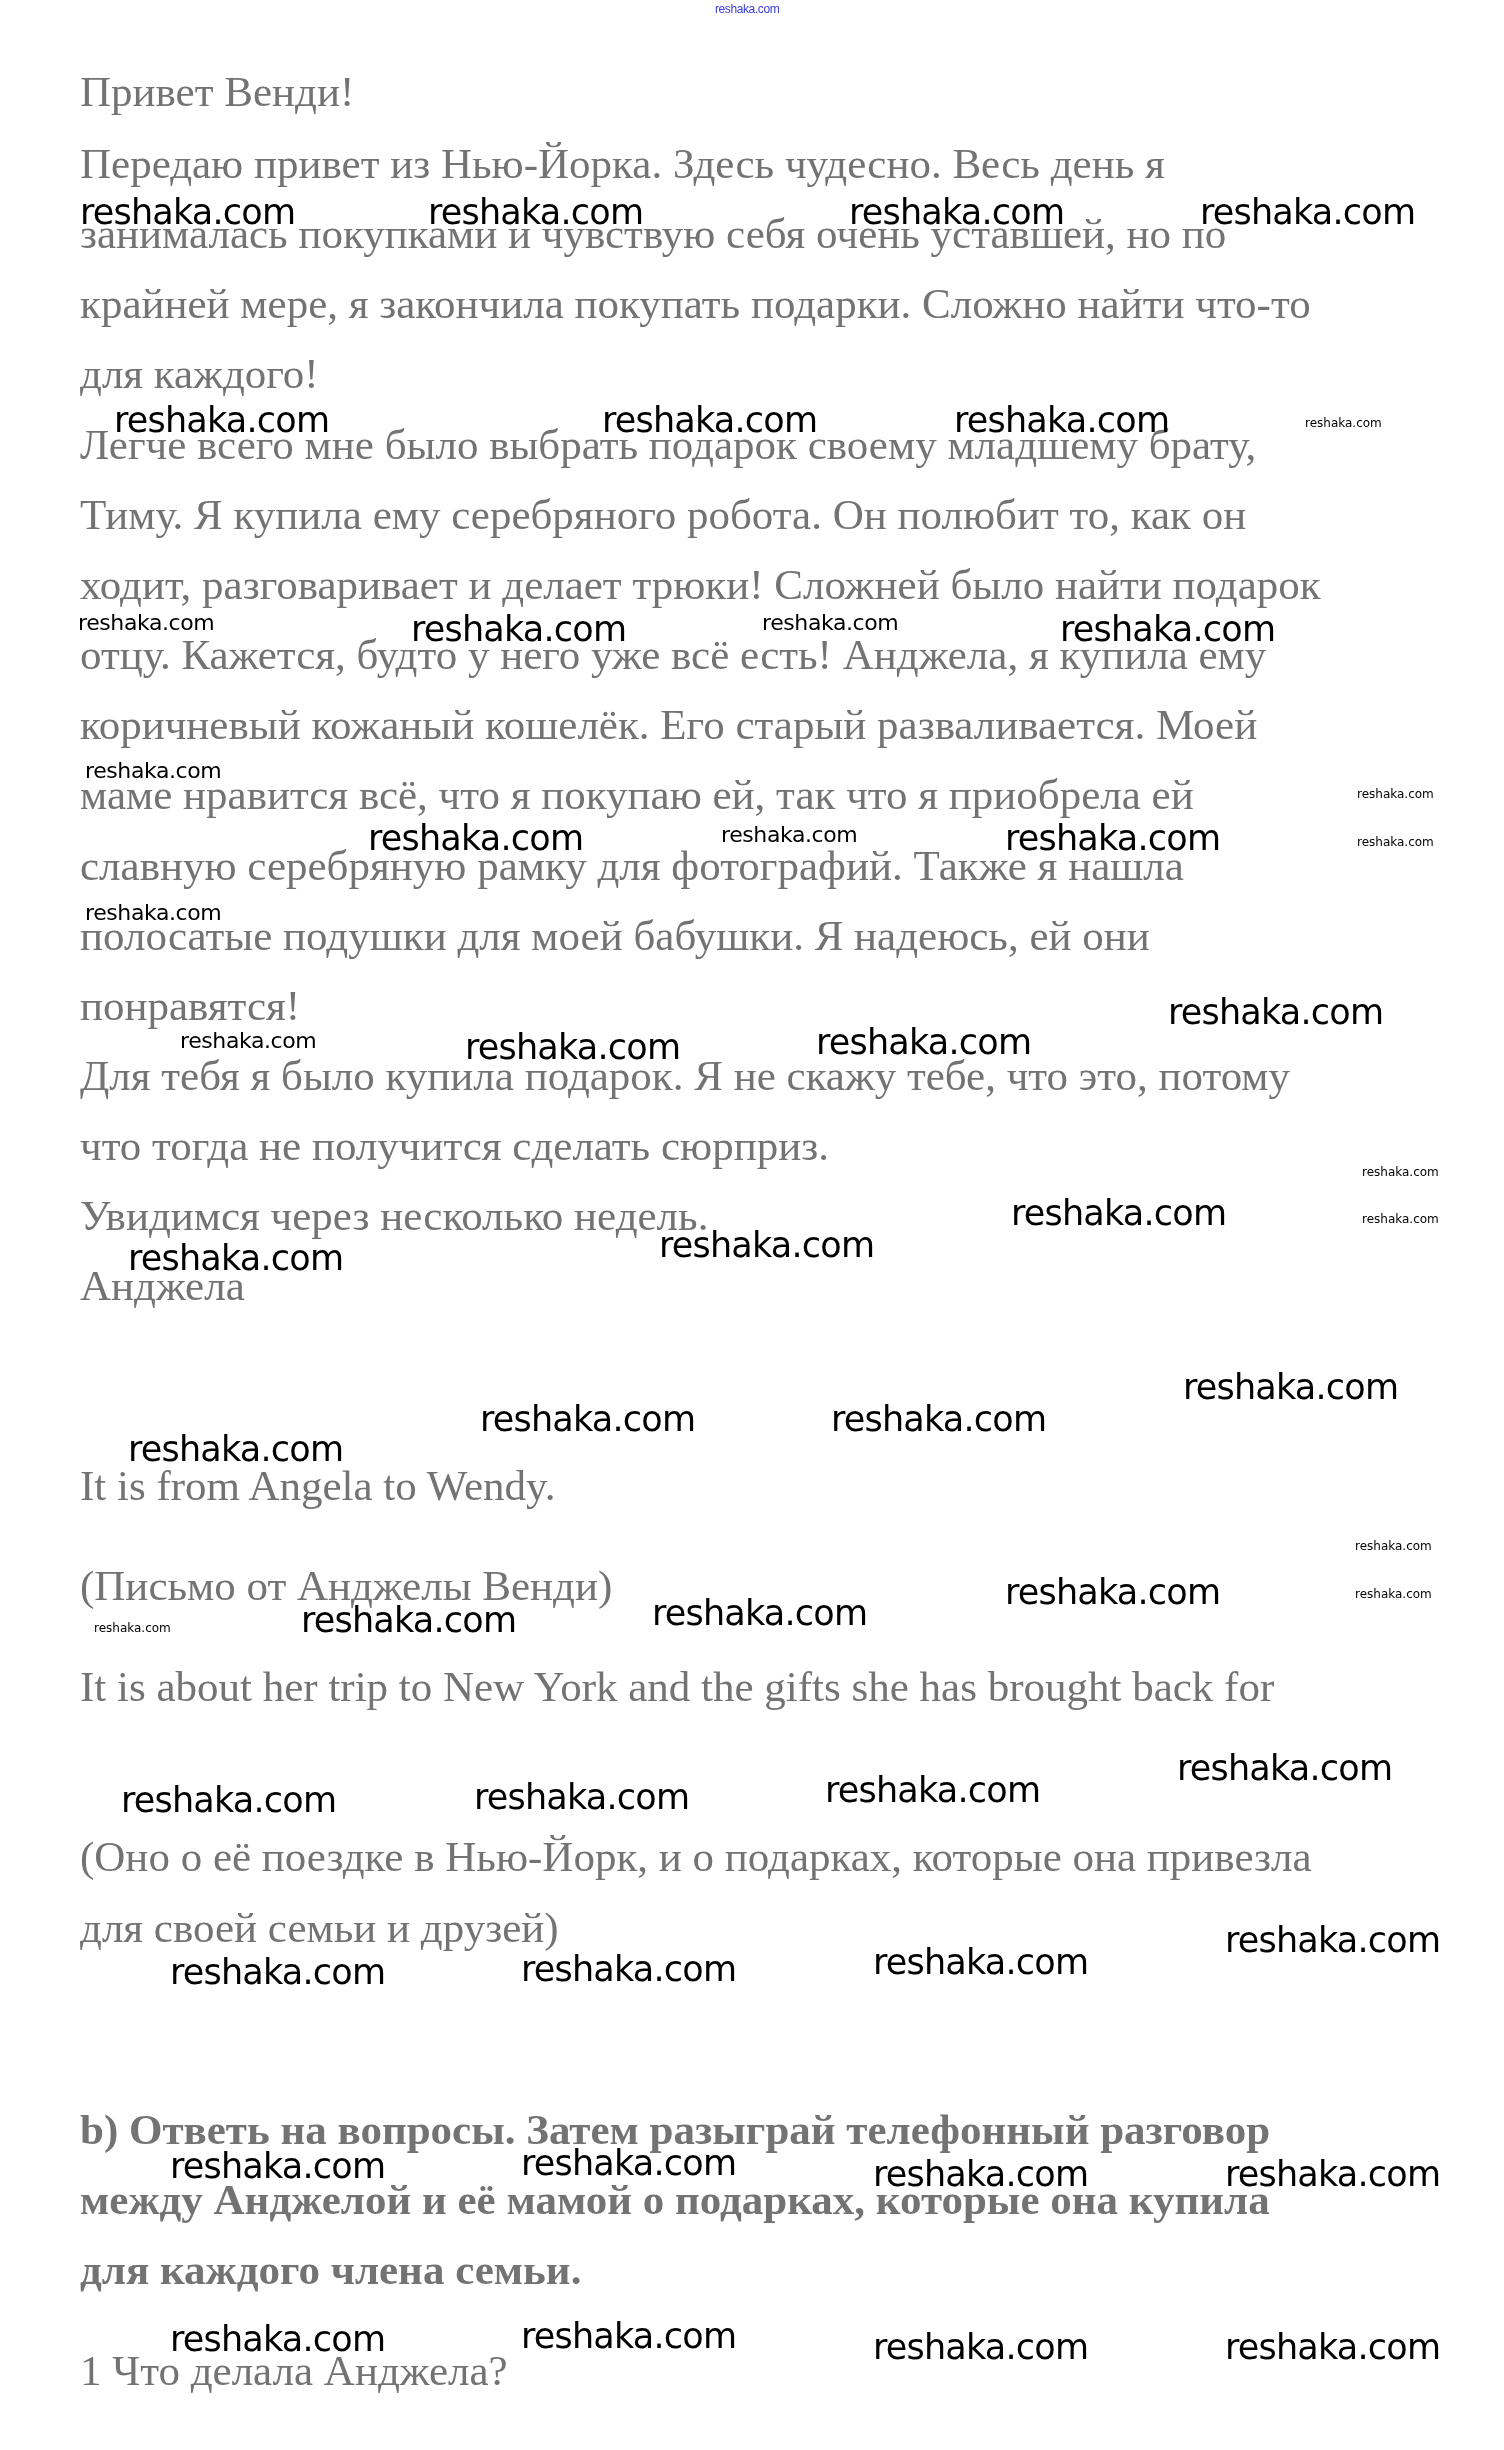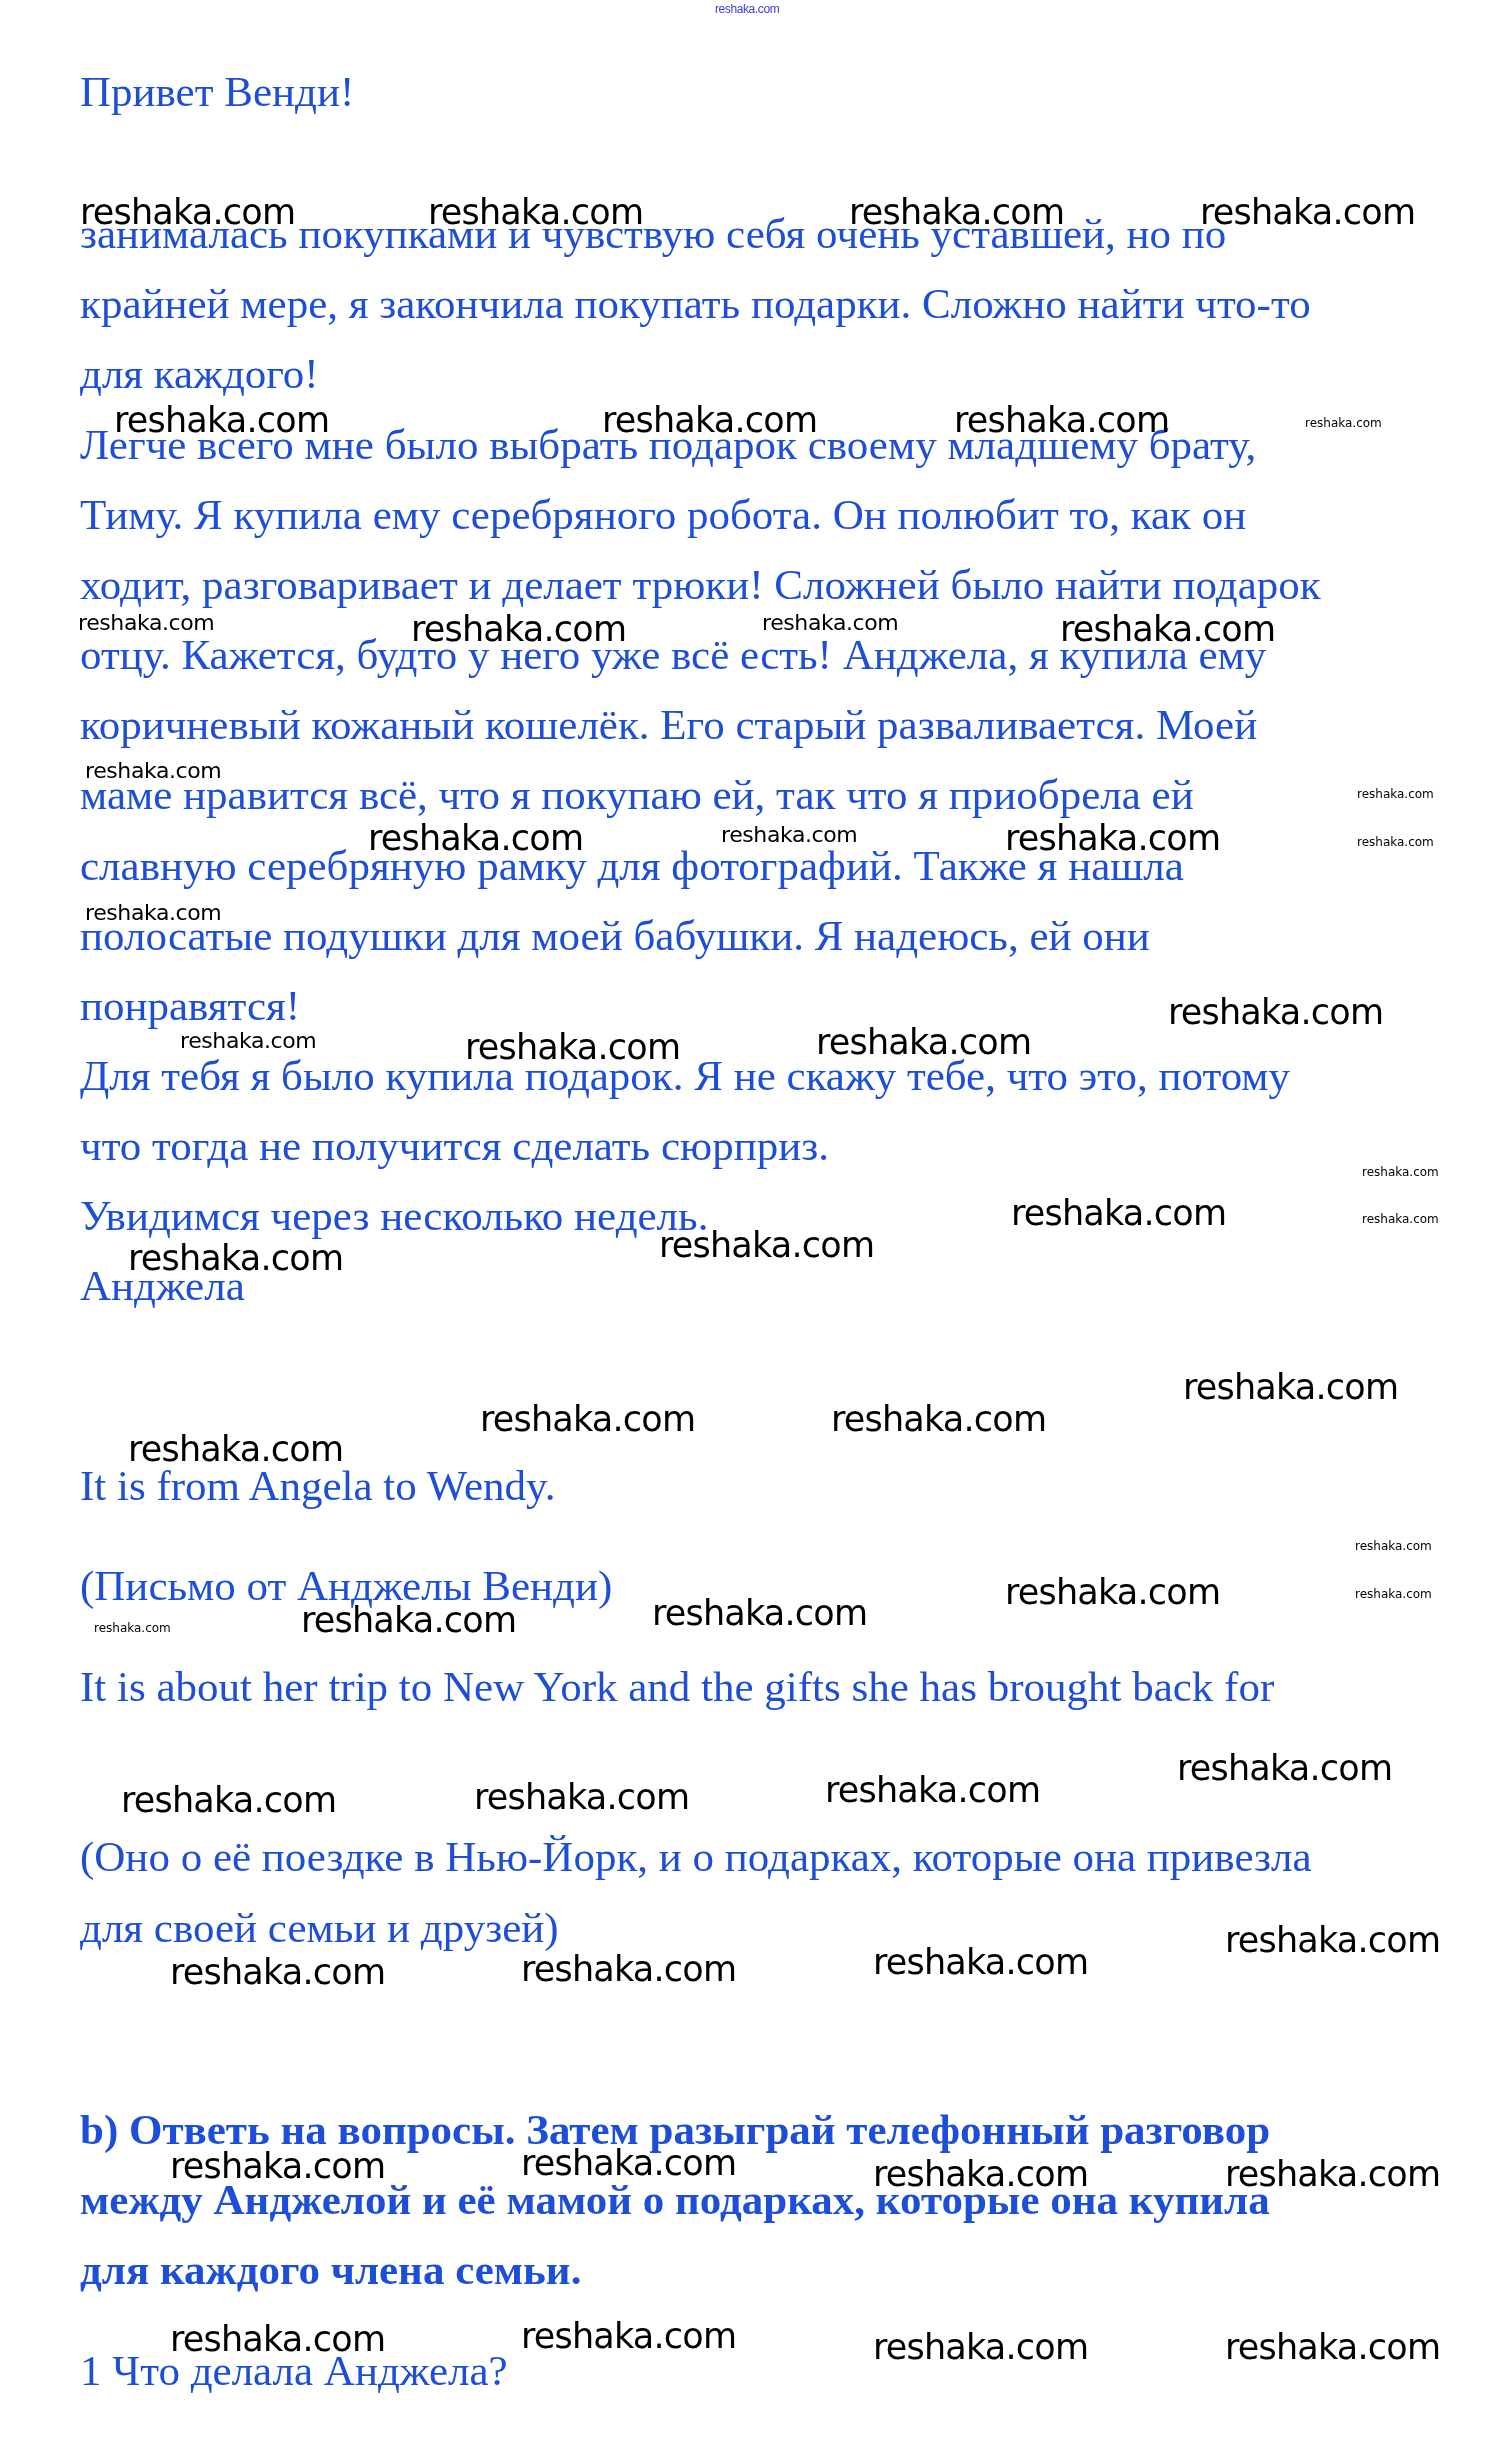--- a/index.html
+++ b/index.html
@@ -1,33 +1,34 @@
 <!DOCTYPE html>
 <html style="font-size:12.8px"><head>
 <meta charset="utf-8">
 <style>
   html, body { margin: 0; padding: 0; background: #ffffff; }
   body { width: 1504px; height: 2450px; position: relative; overflow: hidden; }
   .page { position: absolute; left: 0; top: 0; width: 1504px; height: 2450px; background: #fff; }
   .top-mark { position: absolute; left: 715px; top: 1.6px; font-family: "Liberation Sans", sans-serif; font-size: 12px; color: #3a3adf; letter-spacing: -0.4px; }
-  .line { position: absolute; left: 80px; font-family: "Liberation Serif", serif; font-size: 43px; color: #1d4ed8; white-space: nowrap; line-height: 1; }
+  .line { position: absolute; left: 80px; font-family: "Liberation Serif", serif; font-size: 43px; color: #737373; white-space: nowrap; line-height: 1; }
   .bold { font-weight: bold; }
   .wm { position: absolute; font-family: "DejaVu Sans", sans-serif; color: #000; white-space: nowrap; line-height: 1; }
   .wm-l { font-size: 35px; letter-spacing: -0.8px; }
   .wm-m { font-size: 22px; letter-spacing: -0.4px; }
   .wm-s { font-size: 12px; }
 </style>
 </head>
 <body>
 
 <div class="page">
 
   <div class="top-mark">reshaka.com</div>
 
   <div class="line" style="top:70px">Привет Венди!</div>
+  <div class="line" style="top:142px">Передаю привет из Нью-Йорка. Здесь чудесно. Весь день я</div>
   <div class="line" style="top:282px">крайней мере, я закончила покупать подарки. Сложно найти что-то</div>
   <div class="line" style="top:212px">занималась покупками и чувствую себя очень уставшей, но по</div>
   <div class="line" style="top:352px">для каждого!</div>
   <div class="line" style="top:423px">Легче всего мне было выбрать подарок своему младшему брату,</div>
   <div class="line" style="top:493px">Тиму. Я купила ему серебряного робота. Он полюбит то, как он</div>
   <div class="line" style="top:563px">ходит, разговаривает и делает трюки! Сложней было найти подарок</div>
   <div class="line" style="top:633px">отцу. Кажется, будто у него уже всё есть! Анджела, я купила ему</div>
   <div class="line" style="top:703px">коричневый кожаный кошелёк. Его старый разваливается. Моей</div>
   <div class="line" style="top:773px">маме нравится всё, что я покупаю ей, так что я приобрела ей</div>
   <div class="line" style="top:844px">славную серебряную рамку для фотографий. Также я нашла</div>

